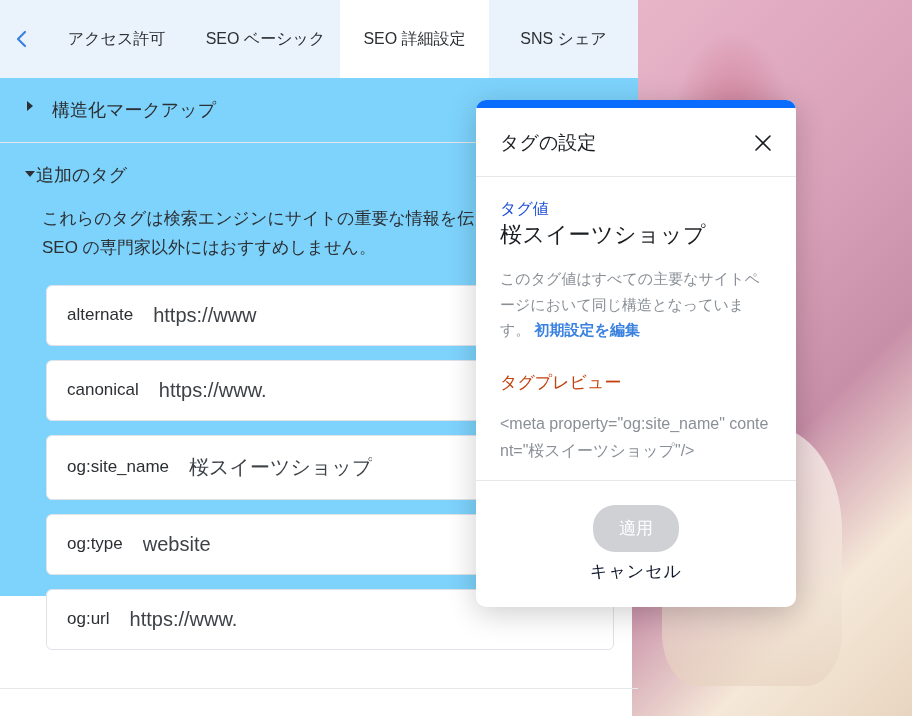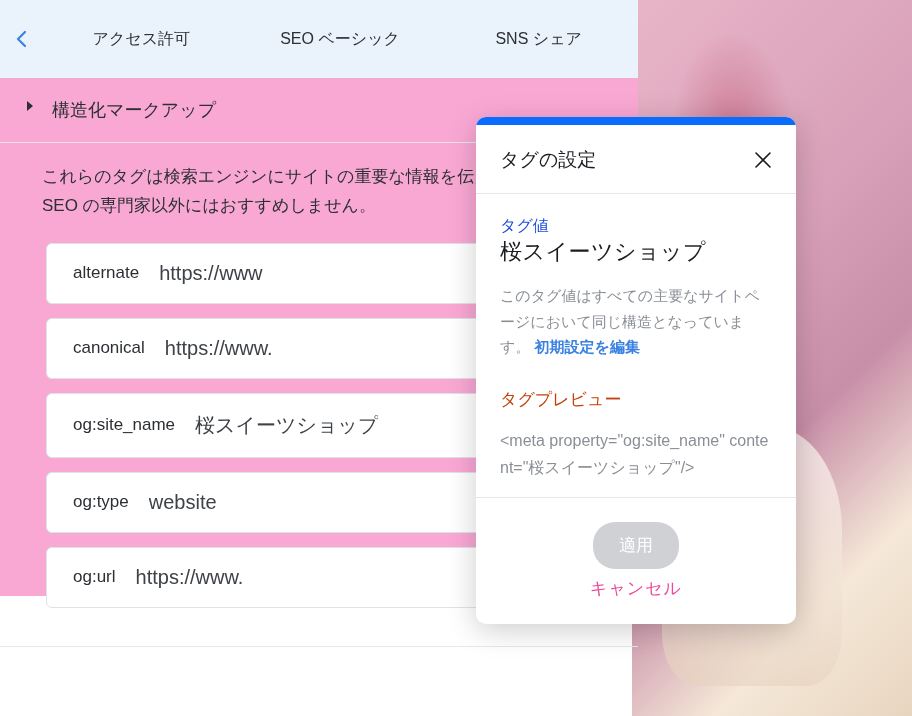--- a/index.html
+++ b/index.html
@@ -39,21 +39,21 @@
       width: 180px;
       height: 260px;
       background: linear-gradient(180deg, rgba(255,250,245,0.7), rgba(230,210,190,0.6));
       border-radius: 40% 40% 20% 20%;
     }
     
     .main-panel {
       position: relative;
       width: 638px;
       height: 596px;
-      background: #f9a8d4;
+      background: #7dd3fc;
       z-index: 1;
     }
     
     .tabs {
       display: flex;
       align-items: stretch;
       height: 78px;
       background: #fff;
     }
     .tab-back {
@@ -126,35 +126,34 @@
       display: flex;
       align-items: center;
       cursor: pointer;
       background: #fff;
     }
     .tag-key {
       font-size: 17px;
       color: #2c2f33;
       margin-right: 20px;
       white-space: nowrap;
-      margin-left: 6px;
     }
     .tag-val {
       font-size: 20px;
       color: #3e4247;
       white-space: nowrap;
       overflow: hidden;
       text-overflow: clip;
     }
     
     
     .popover {
       position: absolute;
       left: 476px;
-      top: 117px;
+      top: 100px;
       width: 320px;
       background: #fff;
       border-radius: 10px;
       box-shadow: 0 6px 30px rgba(0,0,0,0.2);
       z-index: 10;
       overflow: hidden;
     }
     .popover-topbar {
       height: 8px;
       background: #0a6cff;
@@ -225,21 +224,21 @@
     .apply-btn {
       background: #cfd1d5;
       color: #fff;
       font-size: 17px;
       padding: 12px 26px;
       border-radius: 22px;
       border: none;
       cursor: pointer;
     }
     .cancel-link {
-      color: #ec4899;
+      color: #0f172a;
       font-size: 17px;
       cursor: pointer;
       letter-spacing: 1px;
     }
   </style>
 </head>
 <body>
 
 <div class="bg-photo"></div>
 
@@ -249,38 +248,49 @@
     <div class="tab-back">
       <svg viewBox="0 0 12 18">
           <path d="M10 2 L3 9 L10 16" stroke="#3b82e0" stroke-width="2.2" fill="none" stroke-linecap="round" stroke-linejoin="round"></path>
         </svg>
     </div>
     <div class="tab">
         <span>アクセス許可</span>
       </div>
     <div class="tab">
         <span>SEO ベーシック</span>
+      </div>
+    <div class="tab active">
+        <span>SEO 詳細設定</span>
       </div>
     <div class="tab">
         <span>SNS シェア</span>
       </div>
   </div>
 
   <div class="sections">
     <div class="section-row">
       <span class="caret">
         <svg viewBox="0 0 12 12" width="12" height="12">
             <path d="M3 1 L9 6 L3 11 Z" fill="#2c2f33"></path>
           </svg>
       </span>
       <span class="section-title">構造化マークアップ</span>
     </div>
 
 
     <div class="section-open">
+      <div class="section-open-header">
+        <span class="caret">
+          <svg viewBox="0 0 12 12" width="12" height="12">
+              <path d="M1 3 L6 9 L11 3 Z" fill="#2c2f33"></path>
+            </svg>
+        </span>
+        <span class="section-title">追加のタグ</span>
+      </div>
       <div class="section-desc">これらのタグは検索エンジンにサイトの重要な情報を伝えるため、変更は SEO の専門家以外にはおすすめしません。</div>
 
       <div class="tag-list">
         <div class="tag-item">
           <span class="tag-key">alternate</span>
           <span class="tag-val">https://www</span>
         </div>
         <div class="tag-item">
           <span class="tag-key">canonical</span>
           <span class="tag-val">https://www.</span>

